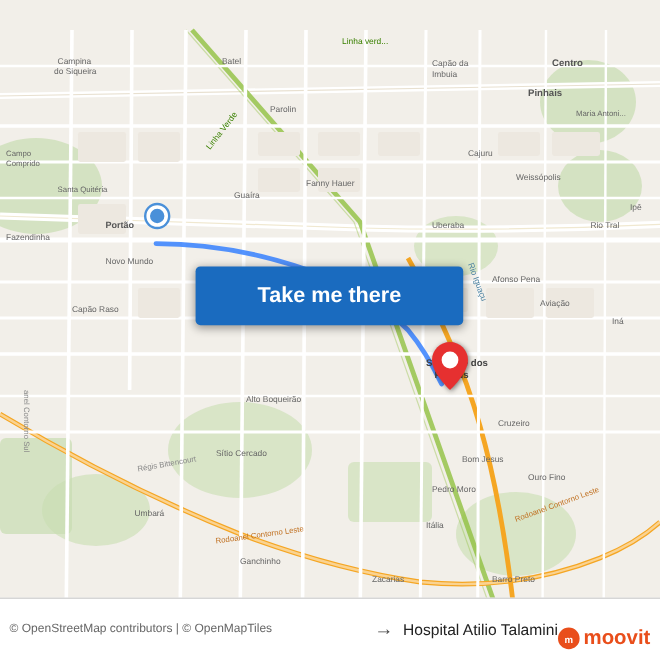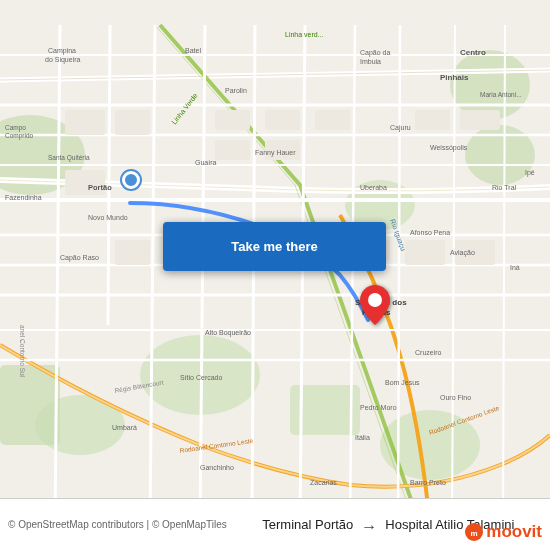--- a/index.html
+++ b/index.html
@@ -35,21 +35,21 @@
 
     
     #take-me-there-btn {
       position: absolute;
       top: 222px;
       left: 163px;
       width: 223px;
       height: 49px;
       background-color: #1a6bbf;
       color: white;
-      font-size: 13px;
+      font-size: 18px;
       font-weight: bold;
       border: none;
       border-radius: 4px;
       cursor: pointer;
       display: flex;
       align-items: center;
       justify-content: center;
       box-shadow: 0 2px 8px rgba(0,0,0,0.4);
       z-index: 10;
     }
@@ -318,21 +318,20 @@
       <path d="M15,0 C6.7,0 0,6.7 0,15 C0,26.3 15,40 15,40 C15,40 30,26.3 30,15 C30,6.7 23.3,0 15,0 Z" fill="#e63030"></path>
       <circle cx="15" cy="15" r="7" fill="white"></circle>
     </svg>
   </div>
 
   <button id="take-me-there-btn">Take me there</button>
 
   <div id="bottom-bar">
     <span id="copyright-text">© OpenStreetMap contributors | © OpenMapTiles</span>
     <div id="route-info">
-      <span id="origin-label">Terminal Portão</span>
       <span id="arrow-icon">→</span>
       <span id="dest-label">Hospital Atilio Talamini</span>
     </div>
     <div id="moovit-logo">
       <svg width="20" height="20" viewBox="0 0 20 20" xmlns="http://www.w3.org/2000/svg">
         <circle cx="10" cy="10" r="9" fill="#e94e1b"></circle>
         <text x="10" y="14" text-anchor="middle" font-size="8" fill="white" font-family="Arial" font-weight="bold">m</text>
       </svg>
       <span id="moovit-logo-text">moovit</span>
     </div>

